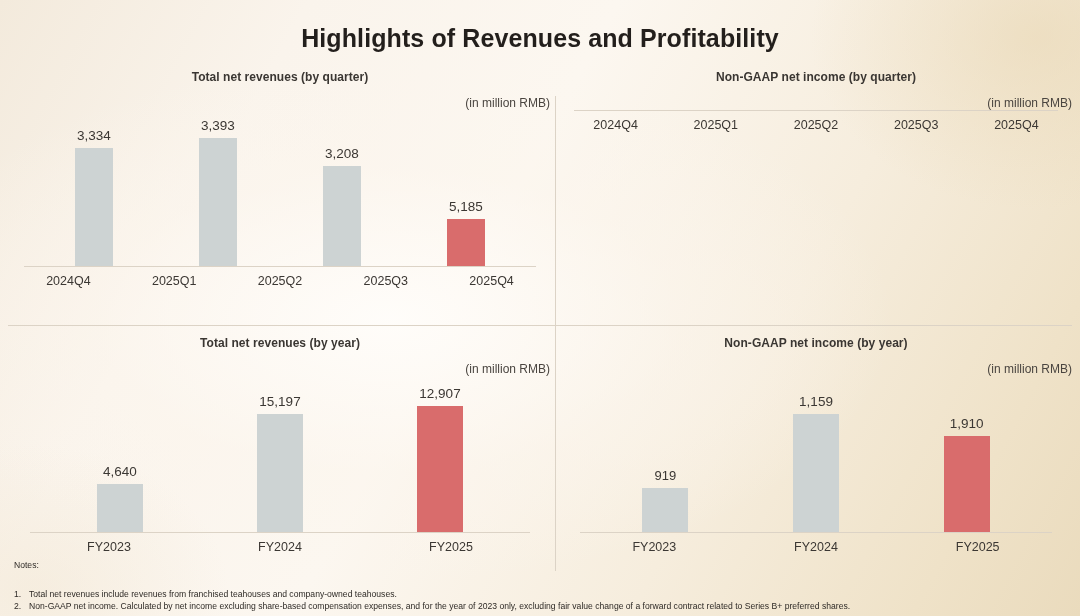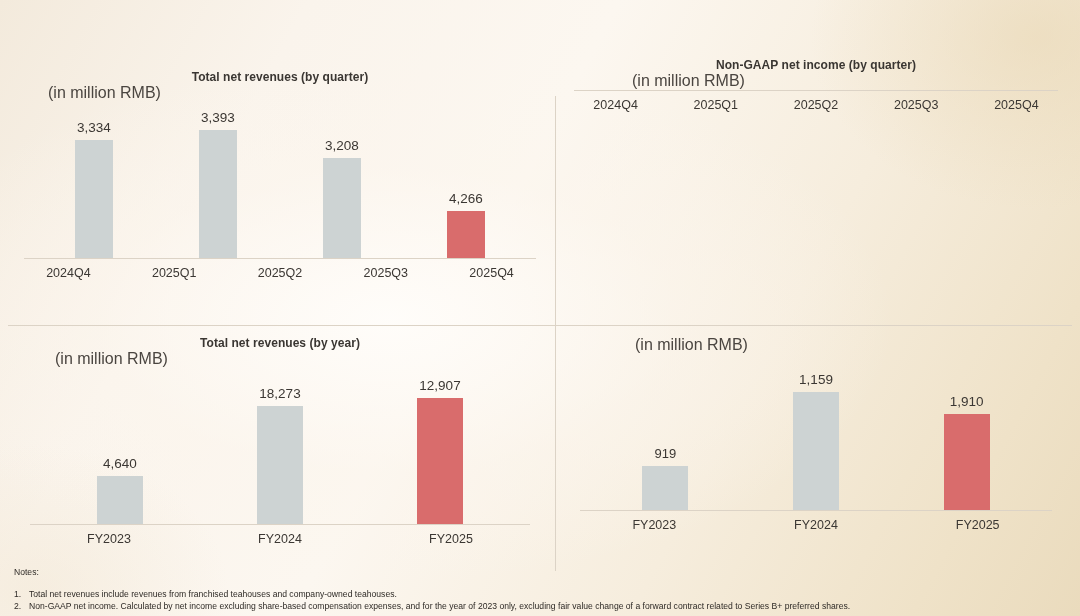--- a/index.html
+++ b/index.html
@@ -65,35 +65,37 @@
     background: #DCD3C6;
     z-index: 2;
   }
 
   
   .panel {
     position: absolute;
     z-index: 3;
   }
   .panel-tl { left: 10px;  top: 70px;  width: 540px; height: 250px; }
-  .panel-tr { left: 560px; top: 58px;  width: 512px; height: 250px; }
+  .panel-tr { left: 560px; top: 70px;  width: 512px; height: 250px; }
   .panel-bl { left: 10px;  top: 336px; width: 540px; height: 238px; }
   .panel-br { left: 560px; top: 336px; width: 512px; height: 238px; }
 
   .panel-title {
     text-align: center;
     font-size: 12px;
     font-weight: bold;
     color: #3a3632;
     letter-spacing: 0.05px;
   }
   .panel-unit {
-    font-size: 16px;
+    font-size: 12px;
     color: #4a4540;
+    margin-top: 12px;
     margin-left: 38px;
+    text-align: right;
   }
   .panel-unit.unit-right { margin-left: 72px; }
   .panel-unit.unit-bl    { margin-left: 45px; }
   .panel-unit.unit-br    { margin-left: 75px; }
 
   
   .chart {
     position: relative;
     margin-top: 6px;
     display: flex;
@@ -154,30 +156,31 @@
   
   .notes {
     position: absolute;
     left: 14px;
     bottom: 4px;
     z-index: 5;
     font-size: 8.6px;
     color: #2e2a26;
     line-height: 1.42;
   }
-  .notes-head { margin-bottom: 9px; }
+  .notes-head { margin-bottom: 16px; }
   .note-row { display: flex; }
   .note-num { width: 15px; flex: none; }
   .note-txt { flex: 1; }
 </style>
 </head>
 <body>
 
 <div id="slide">
 
+  <div class="slide-title">Highlights of Revenues and Profitability</div>
 
   <div class="divider-v"></div>
   <div class="divider-h"></div>
 
   <div class="panel panel-tl">
     <div class="panel-title">Total net revenues (by quarter)</div>
     <div class="panel-unit">(in million RMB)</div>
     <div class="chart chart-q">
         <div class="bar-col">
           <div class="bar-value">3,334</div>
@@ -185,21 +188,21 @@
         </div>
         <div class="bar-col">
           <div class="bar-value">3,393</div>
           <div class="bar" style="height: 128px; background: rgb(205, 211, 211);"></div>
         </div>
         <div class="bar-col">
           <div class="bar-value">3,208</div>
           <div class="bar" style="height: 100px; background: rgb(205, 211, 211);"></div>
         </div>
         <div class="bar-col">
-          <div class="bar-value">4,266</div>
+          <div class="bar-value">5,185</div>
           <div class="bar accent" style="height: 47px; background: rgb(217, 108, 108);"></div>
         </div>
       </div>
     <div class="axis-line axis-q"></div>
     <div class="axis-labels lab-q">
         <div class="axis-label">2024Q4</div>
         <div class="axis-label">2025Q1</div>
         <div class="axis-label">2025Q2</div>
         <div class="axis-label">2025Q3</div>
         <div class="axis-label">2025Q4</div>
@@ -221,37 +224,38 @@
 
   <div class="panel panel-bl">
     <div class="panel-title">Total net revenues (by year)</div>
     <div class="panel-unit unit-bl">(in million RMB)</div>
     <div class="chart chart-y">
         <div class="bar-col">
           <div class="bar-value">4,640</div>
           <div class="bar wide" style="height: 48px; background: rgb(205, 211, 211);"></div>
         </div>
         <div class="bar-col">
-          <div class="bar-value">18,273</div>
+          <div class="bar-value">15,197</div>
           <div class="bar wide" style="height: 118px; background: rgb(205, 211, 211);"></div>
         </div>
         <div class="bar-col">
           <div class="bar-value">12,907</div>
           <div class="bar wide accent" style="height: 126px; background: rgb(217, 108, 108);"></div>
         </div>
       </div>
     <div class="axis-line axis-y"></div>
     <div class="axis-labels lab-y">
         <div class="axis-label">FY2023</div>
         <div class="axis-label">FY2024</div>
         <div class="axis-label">FY2025</div>
       </div>
   </div>
 
   <div class="panel panel-br">
+    <div class="panel-title">Non-GAAP net income (by year)</div>
     <div class="panel-unit unit-br">(in million RMB)</div>
     <div class="chart chart-y">
         <div class="bar-col">
           <div class="bar-value v-small">919</div>
           <div class="bar wide" style="height: 44px; background: rgb(205, 211, 211);"></div>
         </div>
         <div class="bar-col">
           <div class="bar-value">1,159</div>
           <div class="bar wide" style="height: 118px; background: rgb(205, 211, 211);"></div>
         </div>

